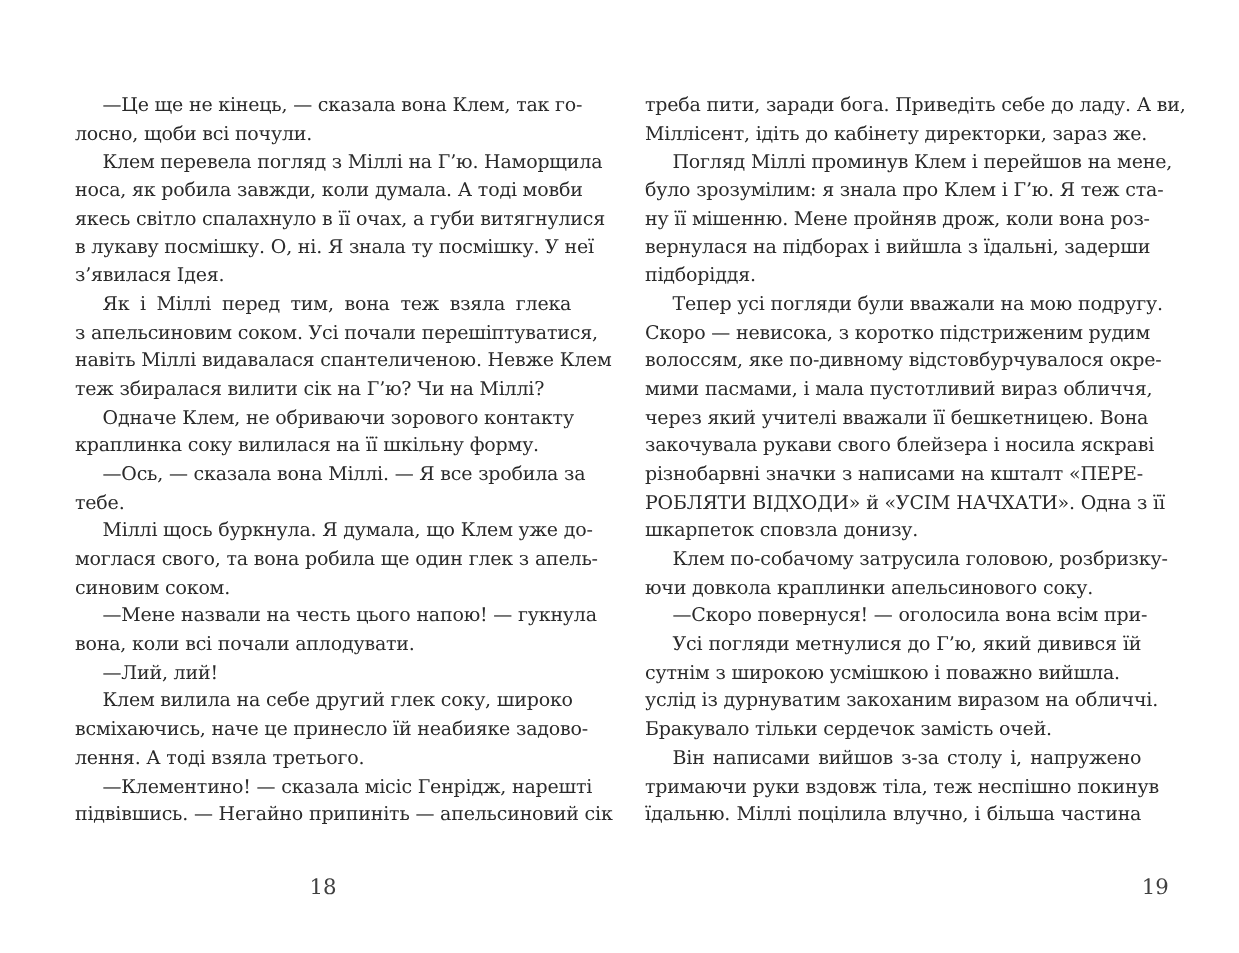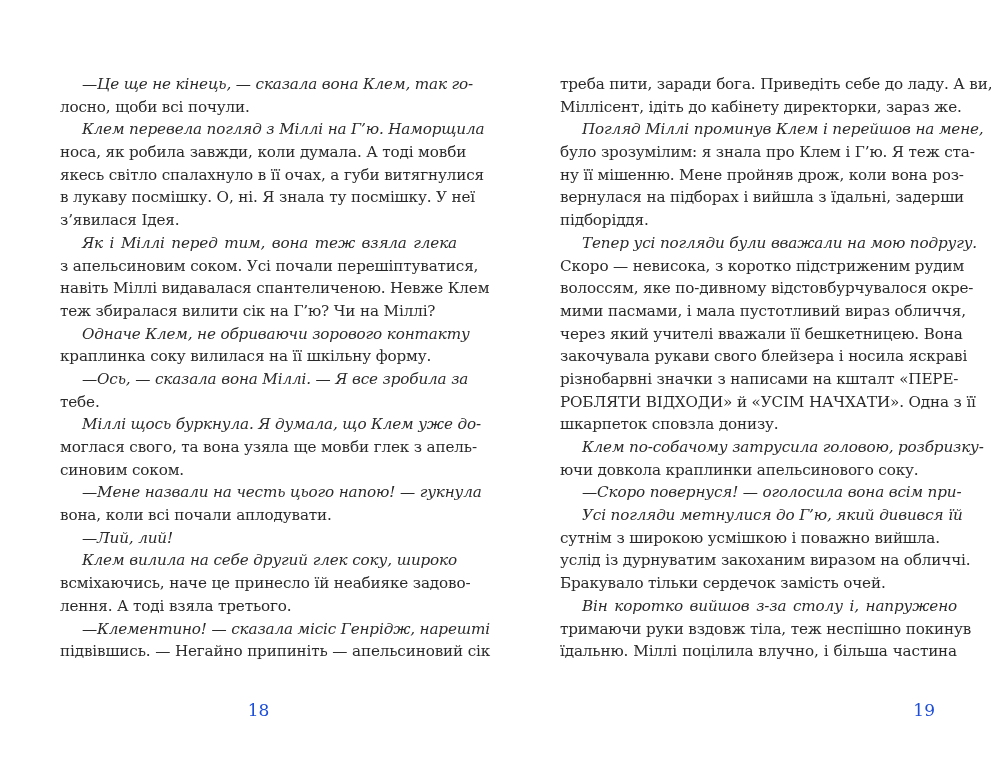--- a/index.html
+++ b/index.html
@@ -1,26 +1,26 @@
 <!DOCTYPE html>
 <html><head>
 <meta charset="utf-8">
 <style>
   html, body { margin: 0; padding: 0; background: #ffffff; }
   body { width: 991px; height: 762px; position: relative; overflow: hidden;
          font-family: "DejaVu Serif", "Liberation Serif", serif; color: #2a2a2a; }
   .page { position: absolute; top: 73px; width: 397px; }
   .page.left { left: 60px; }
-  .page.right { left: 560px; }
+  .page.right { left: 516px; }
   .line { font-size: 15.2px; line-height: 22.7px; height: 22.7px; white-space: nowrap;
           text-align: justify; text-align-last: justify; letter-spacing: -0.15px; }
   .line.last { text-align-last: left; }
-  .line.indent { padding-left: 22px; font-style: italic; }
+  .line.indent { padding-left: 22px; }
   .pagenum { position: absolute; top: 700px; width: 397px; text-align: center;
-             font-size: 17px; color: #1d4ed8; }
+             font-size: 17px; color: #404040; }
   .pagenum.left { left: 60px; }
   .pagenum.right { left: 538px; text-align: right; }
 </style>
 </head>
 <body>
 
 <div class="page left" id="left-page">
     <div class="line indent">—Це ще не кінець, — сказала вона Клем, так го-</div>
     <div class="line last">лосно, щоби всі почули.</div>
     <div class="line indent">Клем перевела погляд з Міллі на Г’ю. Наморщила</div>
@@ -30,21 +30,21 @@
     <div class="line last">з’явилася Ідея.</div>
     <div class="line indent">Як і Міллі перед тим, вона теж взяла глека</div>
     <div class="line">з апельсиновим соком. Усі почали перешіптуватися,</div>
     <div class="line">навіть Міллі видавалася спантеличеною. Невже Клем</div>
     <div class="line last">теж збиралася вилити сік на Г’ю? Чи на Міллі?</div>
     <div class="line indent">Одначе Клем, не обриваючи зорового контакту</div>
     <div class="line last">краплинка соку вилилася на її шкільну форму.</div>
     <div class="line indent">—Ось, — сказала вона Міллі. — Я все зробила за</div>
     <div class="line last">тебе.</div>
     <div class="line indent">Міллі щось буркнула. Я думала, що Клем уже до-</div>
-    <div class="line">моглася свого, та вона узяла ще мовби глек з апель-</div>
+    <div class="line">моглася свого, та вона робила ще один глек з апель-</div>
     <div class="line last">синовим соком.</div>
     <div class="line indent">—Мене назвали на честь цього напою! — гукнула</div>
     <div class="line last">вона, коли всі почали аплодувати.</div>
     <div class="line indent last">—Лий, лий!</div>
     <div class="line indent">Клем вилила на себе другий глек соку, широко</div>
     <div class="line">всміхаючись, наче це принесло їй неабияке задово-</div>
     <div class="line last">лення. А тоді взяла третього.</div>
     <div class="line indent">—Клементино! — сказала місіс Генрідж, нарешті</div>
     <div class="line">підвівшись. — Негайно припиніть — апельсиновий сік</div>
   </div>
@@ -67,17 +67,17 @@
     <div class="line">різнобарвні значки з написами на кшталт «ПЕРЕ-</div>
     <div class="line">РОБЛЯТИ ВІДХОДИ» й «УСІМ НАЧХАТИ». Одна з її</div>
     <div class="line last">шкарпеток сповзла донизу.</div>
     <div class="line indent">Клем по-собачому затрусила головою, розбризку-</div>
     <div class="line last">ючи довкола краплинки апельсинового соку.</div>
     <div class="line indent">—Скоро повернуся! — оголосила вона всім при-</div>
     <div class="line indent">Усі погляди метнулися до Г’ю, який дивився їй</div>
     <div class="line last">сутнім з широкою усмішкою і поважно вийшла.</div>
     <div class="line">услід із дурнуватим закоханим виразом на обличчі.</div>
     <div class="line last">Бракувало тільки сердечок замість очей.</div>
-    <div class="line indent">Він коротко вийшов з-за столу і, напружено</div>
+    <div class="line indent">Він написами вийшов з-за столу і, напружено</div>
     <div class="line">тримаючи руки вздовж тіла, теж неспішно покинув</div>
     <div class="line">їдальню. Міллі поцілила влучно, і більша частина</div>
   </div>
 <div class="pagenum right">19</div>
 
 </body></html>

